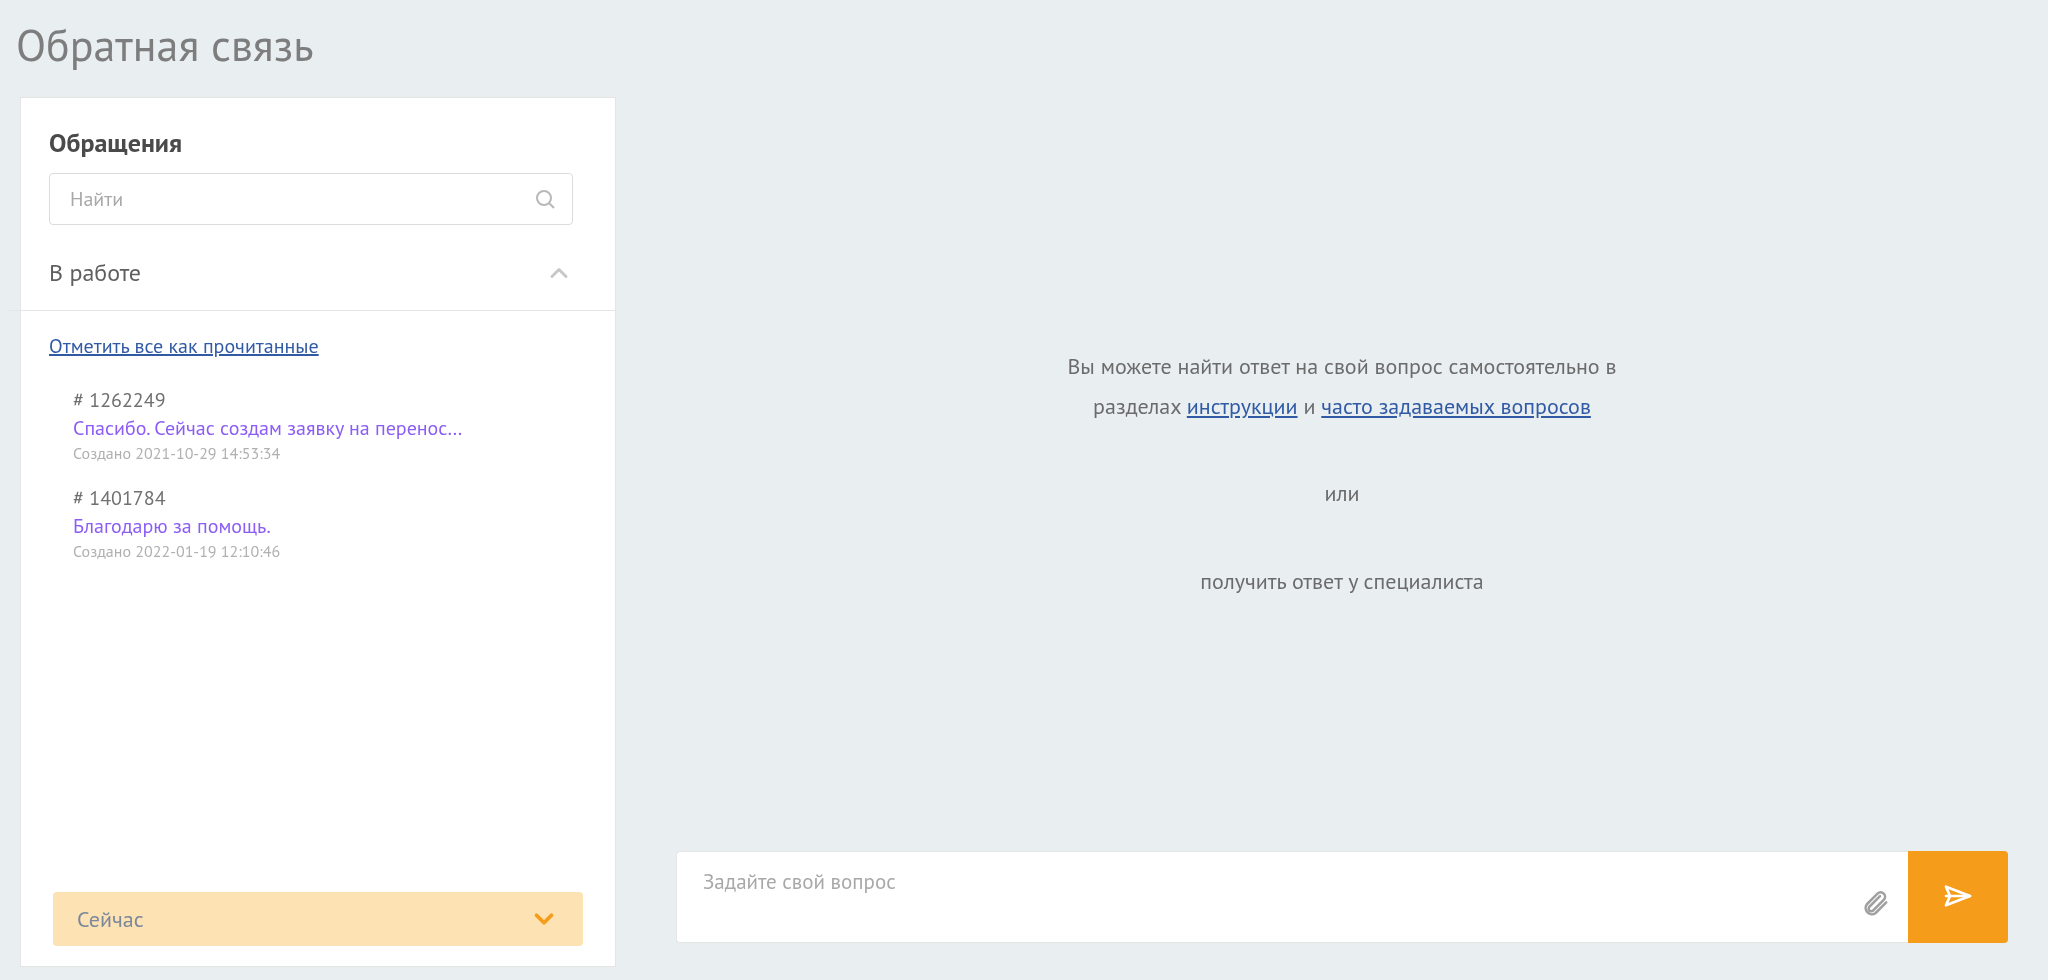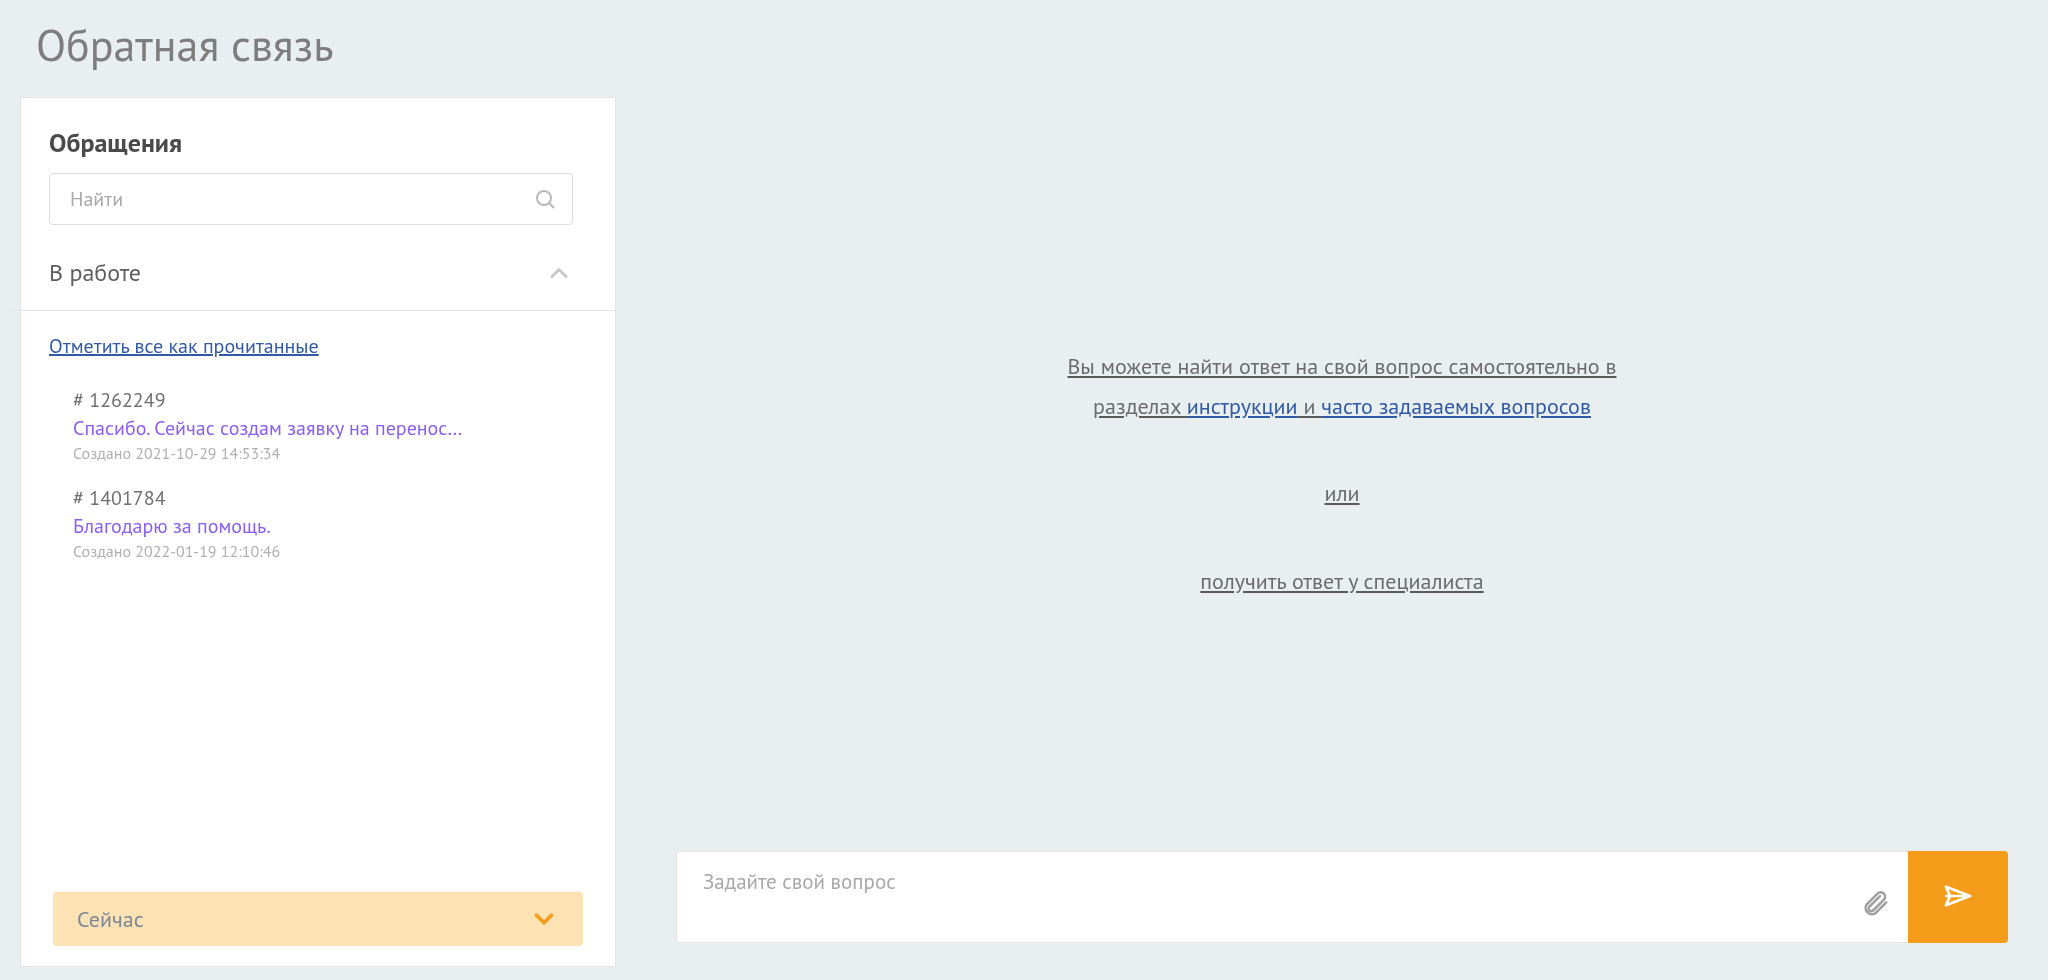--- a/index.html
+++ b/index.html
@@ -25,21 +25,21 @@
     width: 2048px;
     min-height: 980px;
   }
   .page {
     padding: 0 0 30px 0;
   }
   .page-title {
     font-size: 44px;
     font-weight: 400;
     color: #7d7d7d;
-    padding: 16px 22px 24px 36px;
+    padding: 16px 22px 24px 16px;
   }
 
   .grid {
     display: flex;
     gap: 0;
     align-items: stretch;
   }
 
   
   .left {
@@ -161,21 +161,20 @@
     color: var(--orange);
   }
 
   
   .right {
     flex: 1;
     position: relative;
     padding: 0 40px 0 60px;
     display: flex;
     flex-direction: column;
-    text-decoration: underline;
   }
   .info-block {
     margin-top: 250px;
     text-align: center;
     font-size: 22px;
     color: #6b6b6b;
     line-height: 1.8;
   }
   .info-block a {
     color: var(--link);

